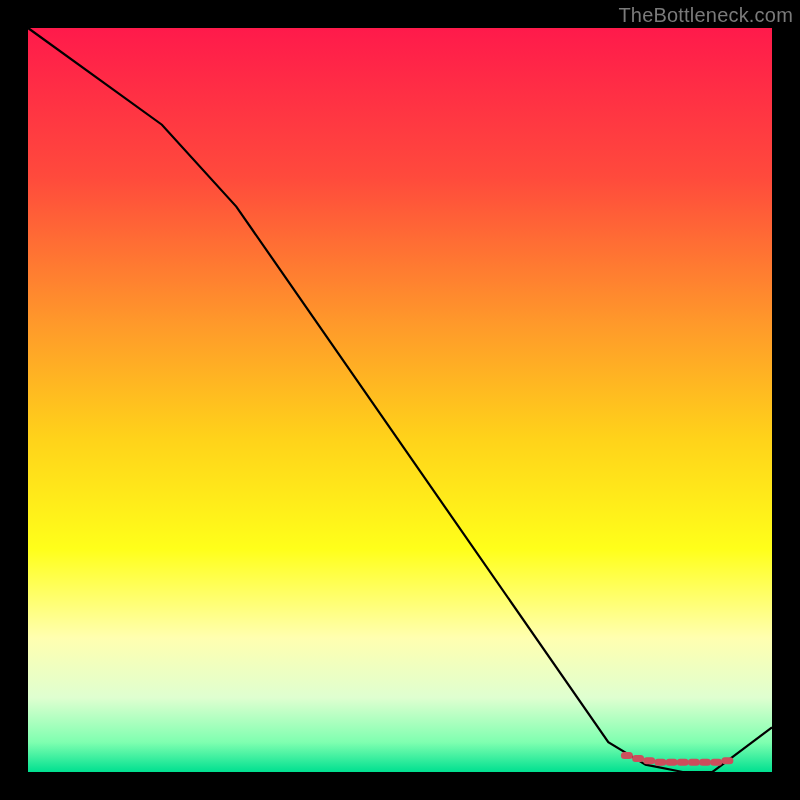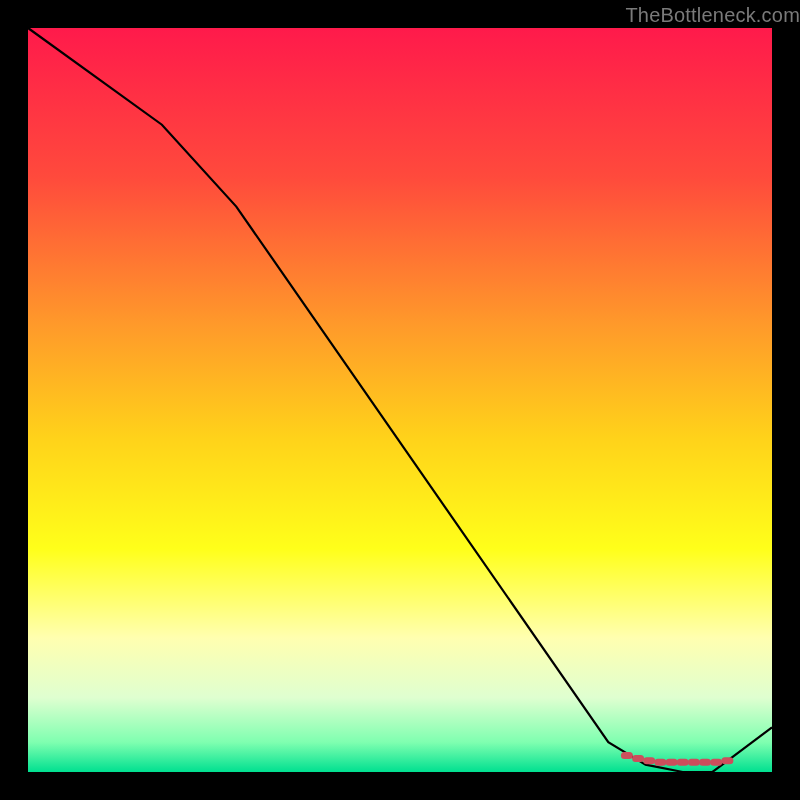--- a/index.html
+++ b/index.html
@@ -12,21 +12,21 @@
   }
   .container {
     position: relative;
     width: 800px;
     height: 800px;
     background: #000;
   }
   .watermark {
     position: absolute;
     top: 4px;
-    right: 0;
+    right: 7px;
     color: #7a7a7a;
     font-family: Arial, Helvetica, sans-serif;
     font-size: 20px;
     letter-spacing: 0.2px;
     z-index: 3;
     user-select: none;
   }
   svg {
     position: absolute;
     top: 0;

